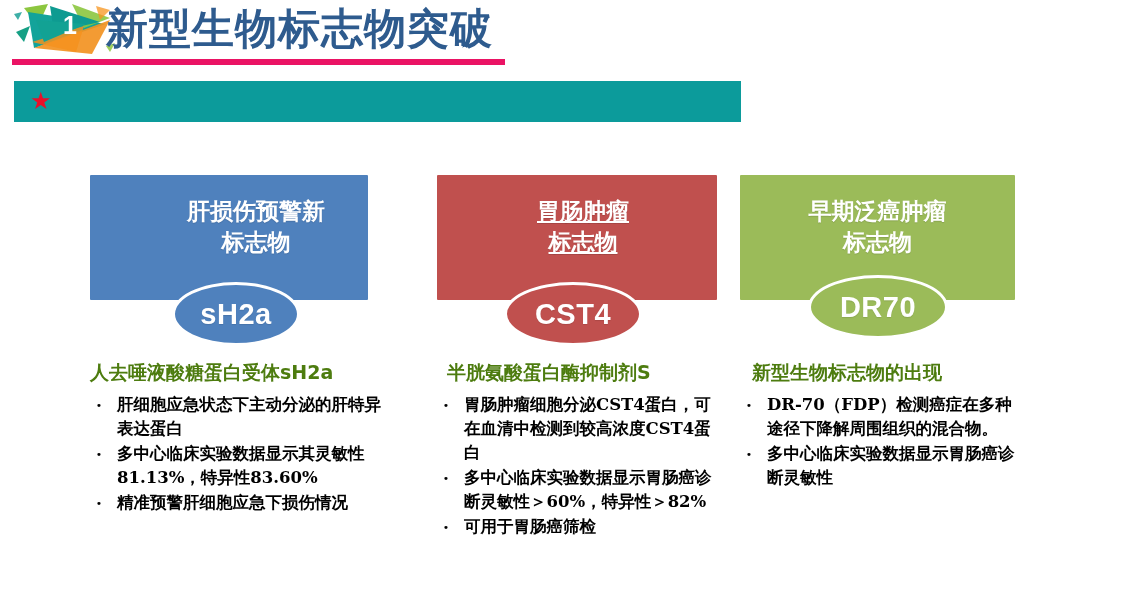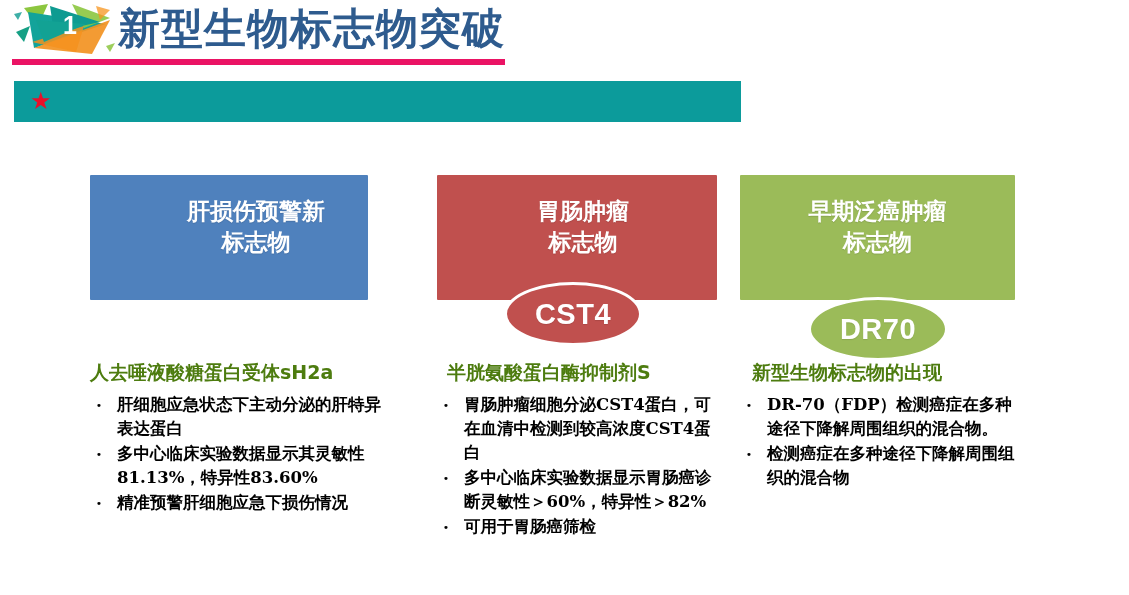--- a/index.html
+++ b/index.html
@@ -38,21 +38,21 @@
     text-align: center;
     color: #ffffff;
     font-size: 25px;
     font-weight: bold;
     font-family: "Liberation Sans", sans-serif;
     line-height: 28px;
     letter-spacing: 0px;
   }
   #page-title {
     position: absolute;
-    left: 118px;
+    left: 106px;
     top: 3px;
     color: #2e5b8e;
     font-size: 42px;
     font-weight: bold;
     letter-spacing: 1px;
     line-height: 52px;
     white-space: nowrap;
     font-family: "DejaVu Sans", "Liberation Sans", sans-serif;
   }
   #title-underline {
@@ -124,21 +124,21 @@
     color: #ffffff;
     font-size: 23px;
     font-weight: bold;
     line-height: 31px;
     padding-top: 21px;
     box-sizing: border-box;
     font-family: "DejaVu Sans", "Liberation Sans", sans-serif;
     text-shadow: 0 1px 1px rgba(0,0,0,0.12);
   }
   #column-0 .card-heading { width: 332px; text-align: center; }
-  #column-1 .card-heading { width: 292px; }
+  #column-1 .card-heading { width: 292px; text-decoration: underline; }
   #column-2 .card-heading { width: 275px; }
 
   .card-ellipse {
     position: absolute;
     width: 128px;
     height: 64px;
     border-radius: 50%;
     border: 3px solid #ffffff;
     box-sizing: border-box;
     display: flex;
@@ -146,21 +146,21 @@
     justify-content: center;
     color: #ffffff;
     font-size: 29px;
     font-weight: bold;
     letter-spacing: 0.5px;
     font-family: "Liberation Sans", sans-serif;
     text-shadow: 0 1px 1px rgba(0,0,0,0.10);
   }
   #column-0 .card-ellipse { left: 82px;  top: 107px; }
   #column-1 .card-ellipse { left: 67px;  top: 107px; width: 138px; text-align: center; }
-  #column-2 .card-ellipse { left: 68px;  top: 122px; width: 140px; }
+  #column-2 .card-ellipse { left: 68px;  top: 100px; width: 140px; }
 
   .column-title {
     position: absolute;
     top: 185px;
     color: #4d7c0f;
     font-size: 19px;
     font-weight: bold;
     letter-spacing: 0px;
     white-space: nowrap;
     font-family: "DejaVu Sans", "Liberation Sans", sans-serif;
@@ -229,20 +229,21 @@
   <span id="banner-star" style="color: rgb(232, 16, 42);">★</span>
 </div>
 
 <div class="column" id="column-0">
   <div class="card-wrap">
     <div class="card-rect" style="background: rgb(79, 129, 189);"></div>
     <div class="card-heading">
       <div>肝损伤预警新</div>
       <div>标志物</div>
     </div>
+    <div class="card-ellipse" style="background: rgb(79, 129, 189);">sH2a</div>
   </div>
   <div class="column-title">人去唾液酸糖蛋白受体sH2a</div>
   <ul class="bullet-list">
     <li class="bullet-item"><span class="dot">·</span><span>肝细胞应急状态下主动分泌的肝特异表达蛋白</span></li>
     <li class="bullet-item"><span class="dot">·</span><span>多中心临床实验数据显示其灵敏性81.13%，特异性83.60%</span></li>
     <li class="bullet-item"><span class="dot">·</span><span>精准预警肝细胞应急下损伤情况</span></li>
   </ul>
 </div>
 
 <div class="column" id="column-1">
@@ -267,15 +268,15 @@
     <div class="card-rect" style="background: rgb(155, 187, 89);"></div>
     <div class="card-heading">
       <div>早期泛癌肿瘤</div>
       <div>标志物</div>
     </div>
     <div class="card-ellipse" style="background: rgb(155, 187, 89);">DR70</div>
   </div>
   <div class="column-title">新型生物标志物的出现</div>
   <ul class="bullet-list">
     <li class="bullet-item"><span class="dot">·</span><span>DR-70（FDP）检测癌症在多种途径下降解周围组织的混合物。</span></li>
-    <li class="bullet-item"><span class="dot">·</span><span>检测癌症在多种途径下降解周围组织的混合物</span></li>
+    <li class="bullet-item"><span class="dot">·</span><span>多中心临床实验数据显示胃肠癌诊断灵敏性</span></li>
   </ul>
 </div>
 
 </body></html>

